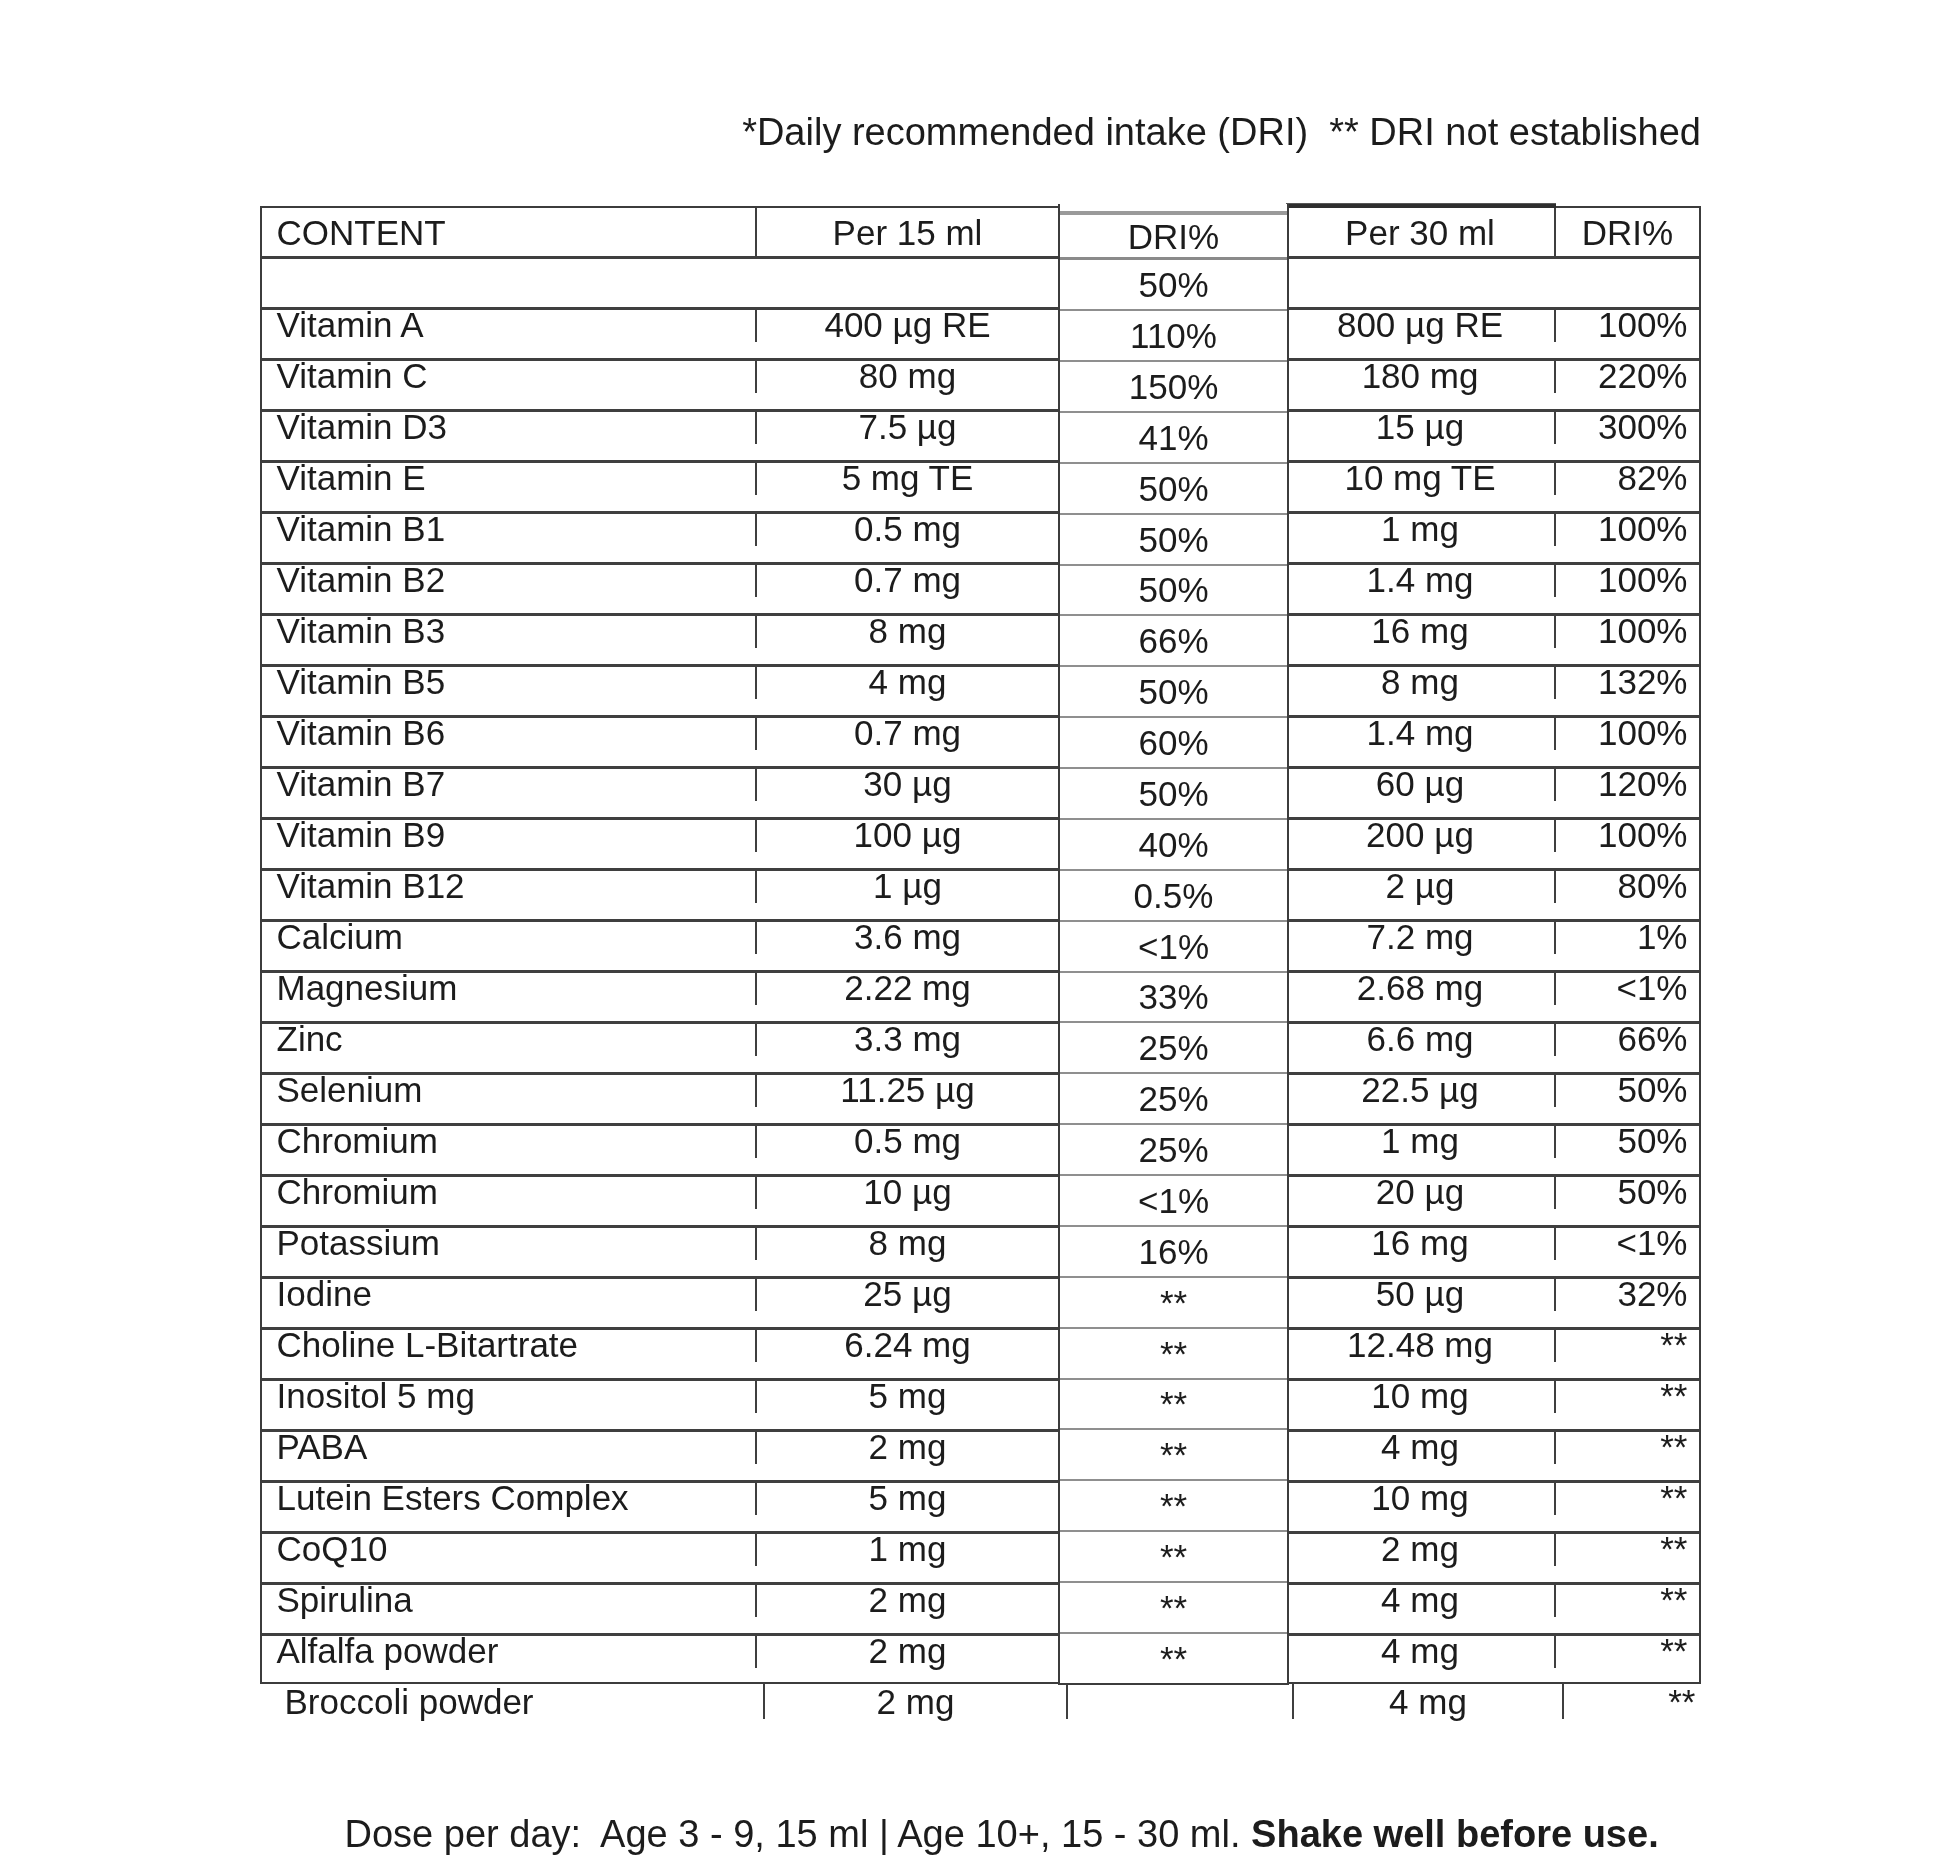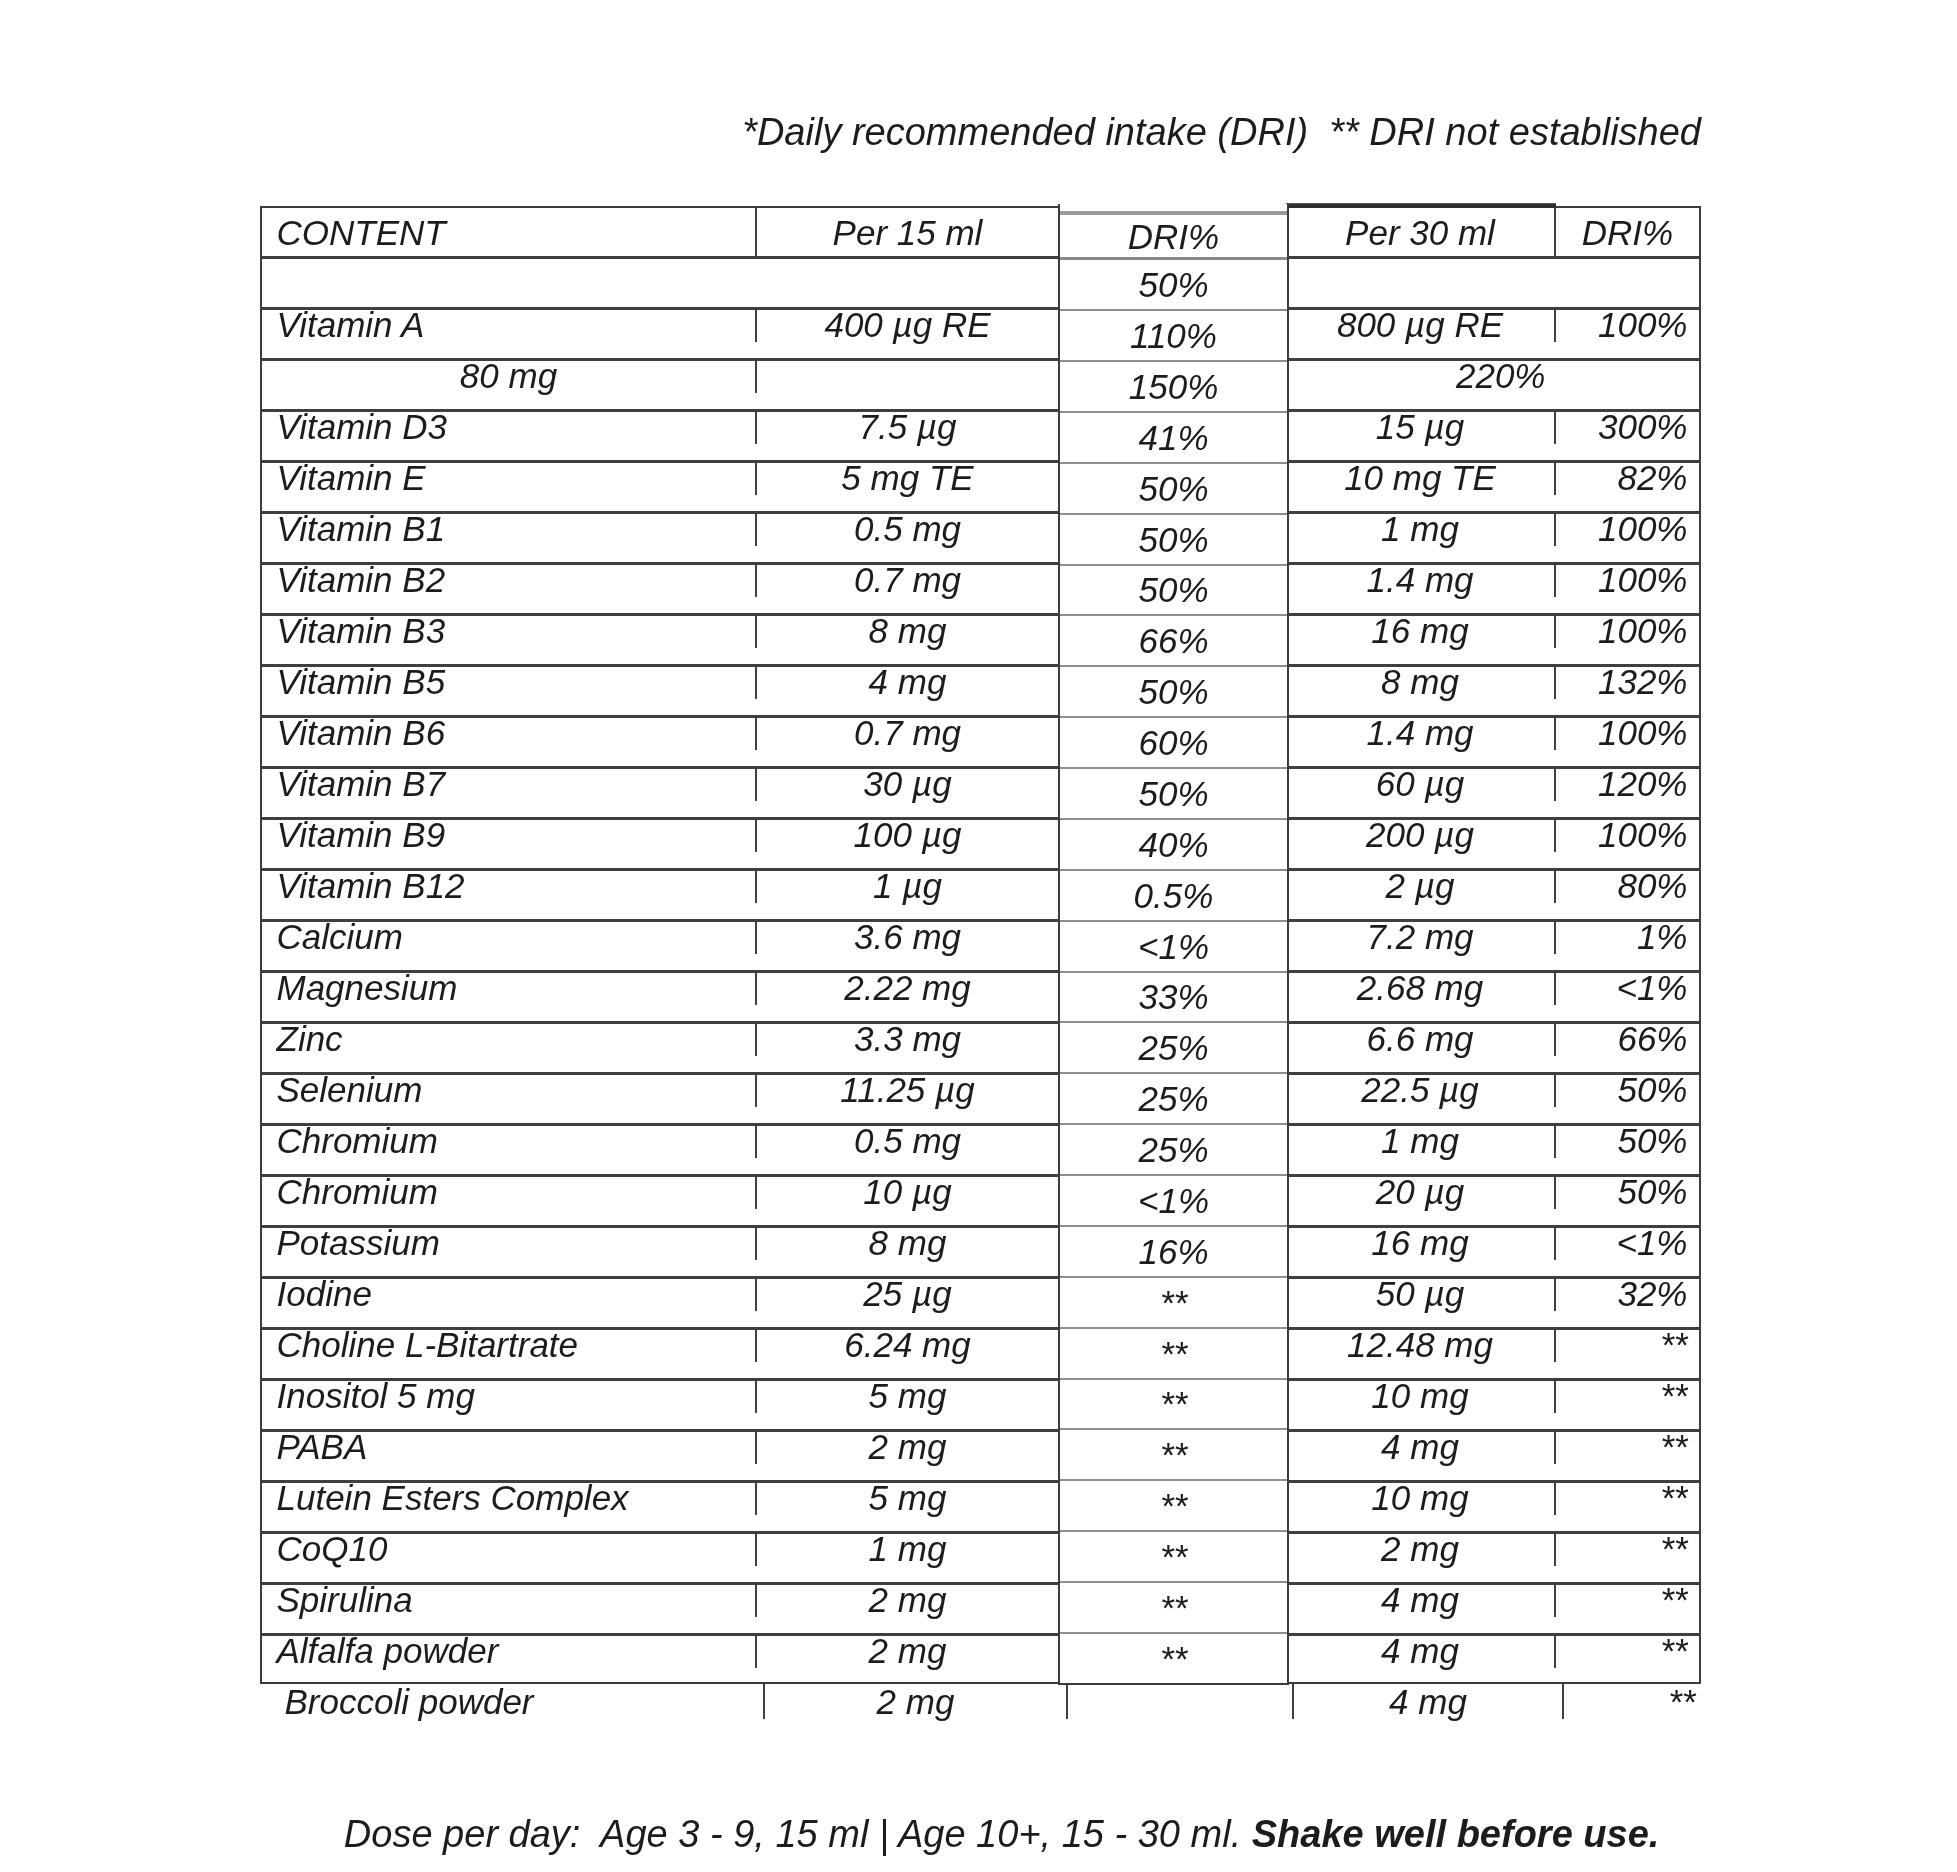--- a/index.html
+++ b/index.html
@@ -1,18 +1,18 @@
 <!DOCTYPE html>
 <html style="font-size:13px"><head>
 <meta charset="utf-8">
 <style>
   html,body { margin:0; padding:0; background:#ffffff; }
   .page {
     position:relative; width:1957px; height:1873px; background:#ffffff;
-    font-family:"Liberation Sans", sans-serif; color:#1c1c1c; overflow:hidden;font-style:italic;
+    font-family:"Liberation Sans", sans-serif; color:#1c1c1c; overflow:hidden;
   }
   .note {
     position:absolute; top:111px; right:256px;
     font-size:38px; white-space:pre-wrap; color:#1c1c1c;
   }
   .ntable {
     position:absolute; left:260px; top:206px; width:1441px; height:1478px;
     border:2.4px solid #3c3c3c; box-sizing:border-box; background:#fff;
     display:flex; flex-direction:column;gap:48px;
   }
@@ -77,20 +77,21 @@
 
   <div class="trow">
     <div class="tcell c0">Vitamin A</div>
     <div class="tcell c1">400 µg RE</div>
     <div class="tcell c2"></div>
     <div class="tcell c3">800 µg RE</div>
     <div class="tcell c4">100%</div>
   </div>
 
   <div class="trow">
+    <div class="tcell c0">Vitamin C</div>
     <div class="tcell c1">80 mg</div>
     <div class="tcell c2"></div>
     <div class="tcell c3">180 mg</div>
     <div class="tcell c4">220%</div>
   </div>
 
   <div class="trow">
     <div class="tcell c0">Vitamin D3</div>
     <div class="tcell c1">7.5 µg</div>
     <div class="tcell c2"></div>

